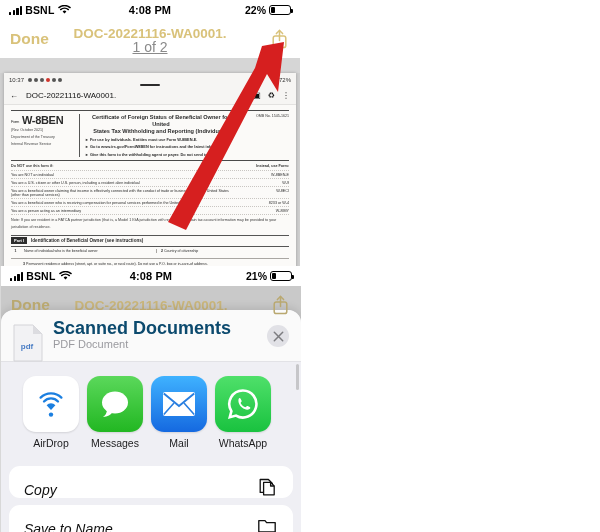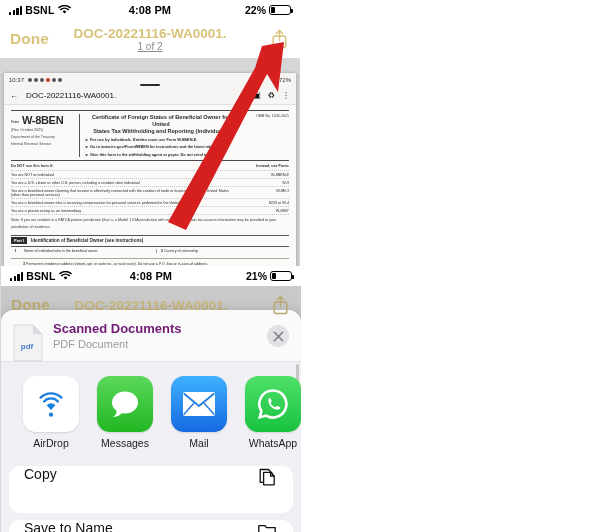--- a/index.html
+++ b/index.html
@@ -112,21 +112,21 @@
     pointer-events: none;
   }
   .doc-title {
     color: #d9c27a;
     font-size: 13.5px;
     font-weight: bold;
     line-height: 15px;
   }
   .doc-sub {
     color: #8a8a8a;
-    font-size: 10px;
+    font-size: 14px;
     line-height: 12px;
     text-decoration: underline;
   }
   .share-btn {
     margin-left: auto;
     z-index: 2;
     width: 22px; height: 24px;
     display: flex; align-items: center; justify-content: center;
   }
 
@@ -338,23 +338,23 @@
     position: relative;
     border-bottom: 1px solid #e2e2e6;
   }
   .pdf-icon {
     width: 30px; height: 24px;
     position: relative;
     flex: 0 0 auto;
   }
   .file-meta { flex: 1; min-width: 0; }
   .file-title {
-    font-size: 13px;
+    font-size: 18px;
     font-weight: bold;
-    color: #701a75;
+    color: #0c4a6e;
     line-height: 17px;
     white-space: nowrap;
     overflow: hidden;
     text-overflow: ellipsis;
   }
   .file-sub {
     font-size: 11px;
     color: #9a9a9f;
     line-height: 15px;
   }
@@ -370,21 +370,21 @@
     right: 2px;
     top: 54px;
     width: 3px;
     height: 26px;
     background: #c6c6c9;
     border-radius: 2px;
   }
 
   .apps-row {
     display: flex;
-    gap: 18px;
+    gap: 8px;
     padding: 14px 0 10px 22px;
     background: #efeff4;
   }
   .app {
     width: 56px;
     flex: 0 0 auto;
     text-align: center;
   }
   .app-tile {
     width: 56px; height: 56px;
@@ -402,24 +402,25 @@
   }
 
   .action-group {
     background: #fff;
     border-radius: 11px;
     margin: 7px 8px;
     overflow: hidden;
   }
   .action-row {
     display: flex;
-    align-items: flex-start;
-    height: 47px;
+    align-items: flex-end;
+    height: 32px;
     padding: 0 15px;
     position: relative;
+    font-style: italic;
   }
   .action-label {
     font-size: 14px;
     color: #111;
     flex: 1;
   }
   .action-icon {
     width: 22px; height: 22px;
     display: flex; align-items: center; justify-content: center;
     flex: 0 0 auto;

